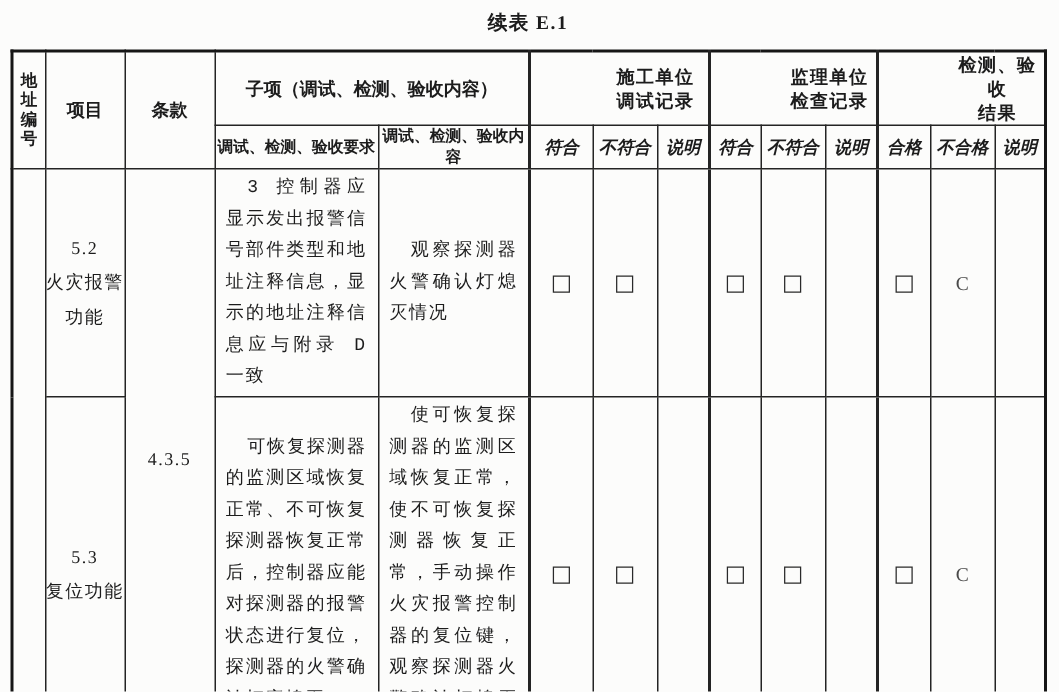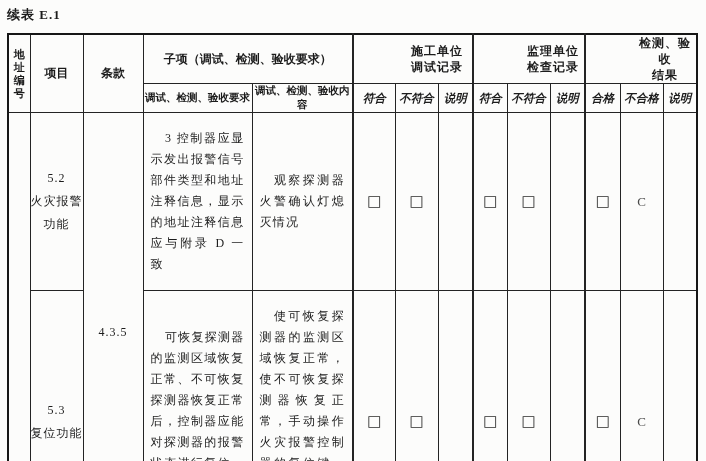--- a/index.html
+++ b/index.html
@@ -7,21 +7,21 @@
     width: 706px; height: 461px;
     background: #fcfcfb;
     font-family: "Liberation Serif", "DejaVu Serif", serif;
     color: #1c1c1c;
     overflow: hidden;
   }
   .page { position: relative; width: 706px; height: 461px; }
 
   .title {
     position: absolute; top: 6px; left: 7px; width: 690px;
-    text-align: left; font-weight: bold; font-size: 13px;
+    text-align: center; font-weight: bold; font-size: 13px;
     letter-spacing: 1px;
   }
 
   table.rec {
     position: absolute; left: 7px; top: 33px;
     width: 690px; table-layout: fixed;
     border-collapse: collapse;
     border: 2px solid #161616;
   }
   .rec th, .rec td {
@@ -44,25 +44,26 @@
   .pre { white-space: pre-line; }
   th.addr { font-size: 11px; line-height: 13px; font-weight: bold; }
   th.grp  { line-height: 16px; letter-spacing: 1px; padding-left: 48px; }
   th.sub  { font-size: 10.5px; padding: 0 1px; letter-spacing: 0; }
   th.tick { font-size: 11.5px; letter-spacing: 0; font-style: italic; }
 
   td.proj { font-size: 12px; line-height: 23px; letter-spacing: 1px; margin-left: 28px; }
   td.clause { font-size: 12px; letter-spacing: 1px; }
   td.para {
     text-align: justify;
-    padding: 15px 7px;
+    padding: 2px 7px;
     line-height: 21px;
     letter-spacing: 1.2px;
     text-indent: 1.2em;
     font-size: 12px;
+    font-family: Liberation Mono, monospace;
   }
   .cb {
     font-family: "DejaVu Sans", sans-serif;
     font-size: 15px; color: #2a2a2a; line-height: 1;
   }
   .failmark {
     font-family: "Liberation Serif", serif;
     font-size: 13px; color: #4a4a4a;
   }
 </style>
@@ -91,21 +92,21 @@
         <col style="width:34px">
     </colgroup>
     <thead>
       <tr class="hrow1">
         <th rowspan="2" class="pre addr">地
 址
 编
 号</th>
         <th rowspan="2">项目</th>
         <th rowspan="2">条款</th>
-        <th colspan="2">子项（调试、检测、验收要求）</th>
+        <th colspan="2">子项（调试、检测、验收内容）</th>
         <th colspan="3" class="pre grp gb">施工单位
 调试记录</th>
         <th colspan="3" class="pre grp gb">监理单位
 检查记录</th>
         <th colspan="3" class="pre grp gb">检测、验收
 结果</th>
       </tr>
       <tr class="hrow2">
         <th class="sub">调试、检测、验收要求</th>
         <th class="sub">调试、检测、验收内容</th>

